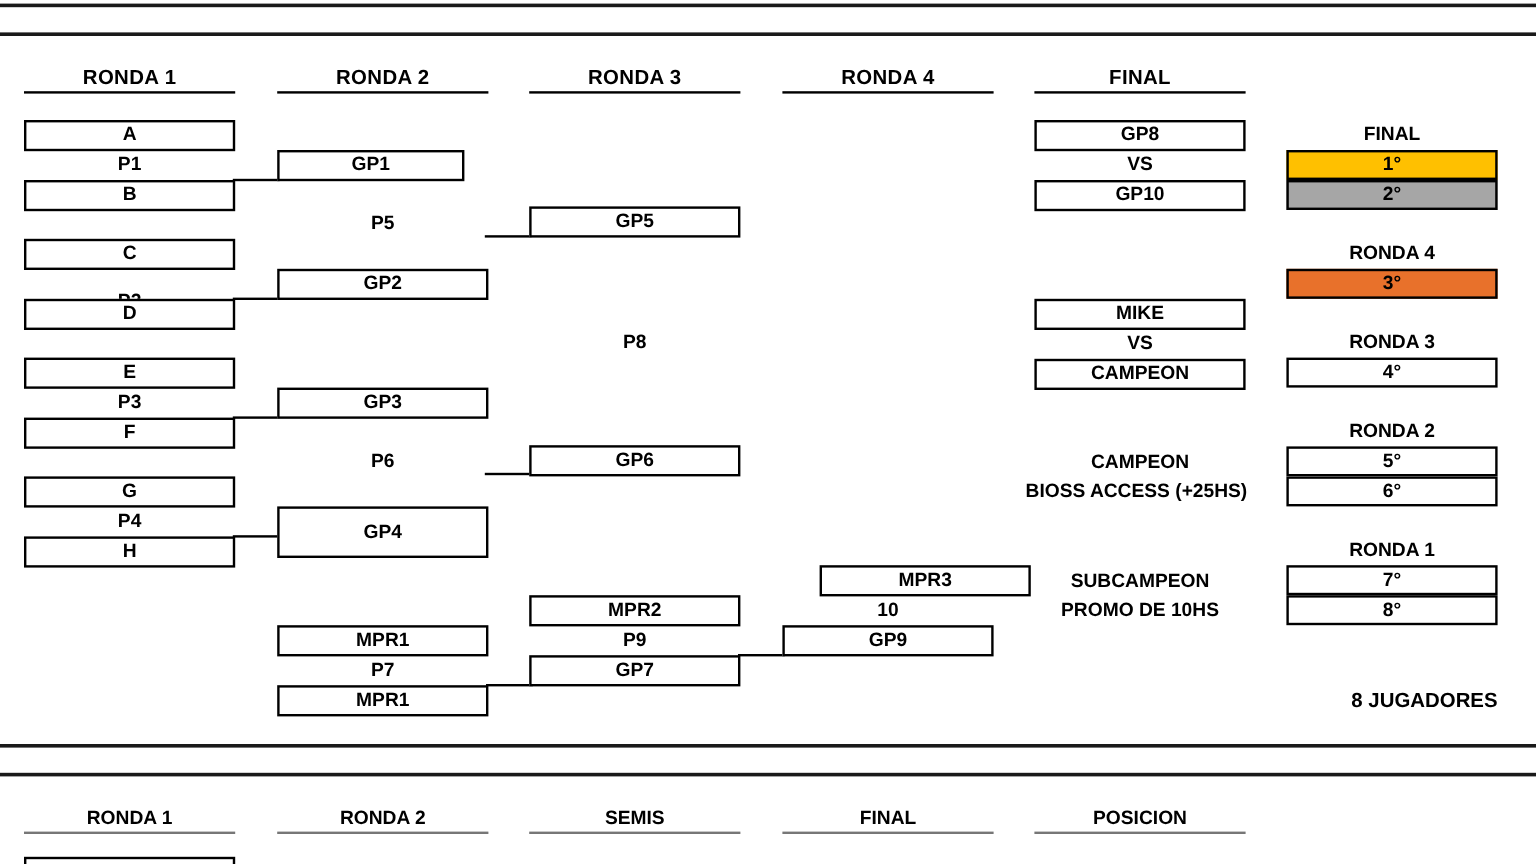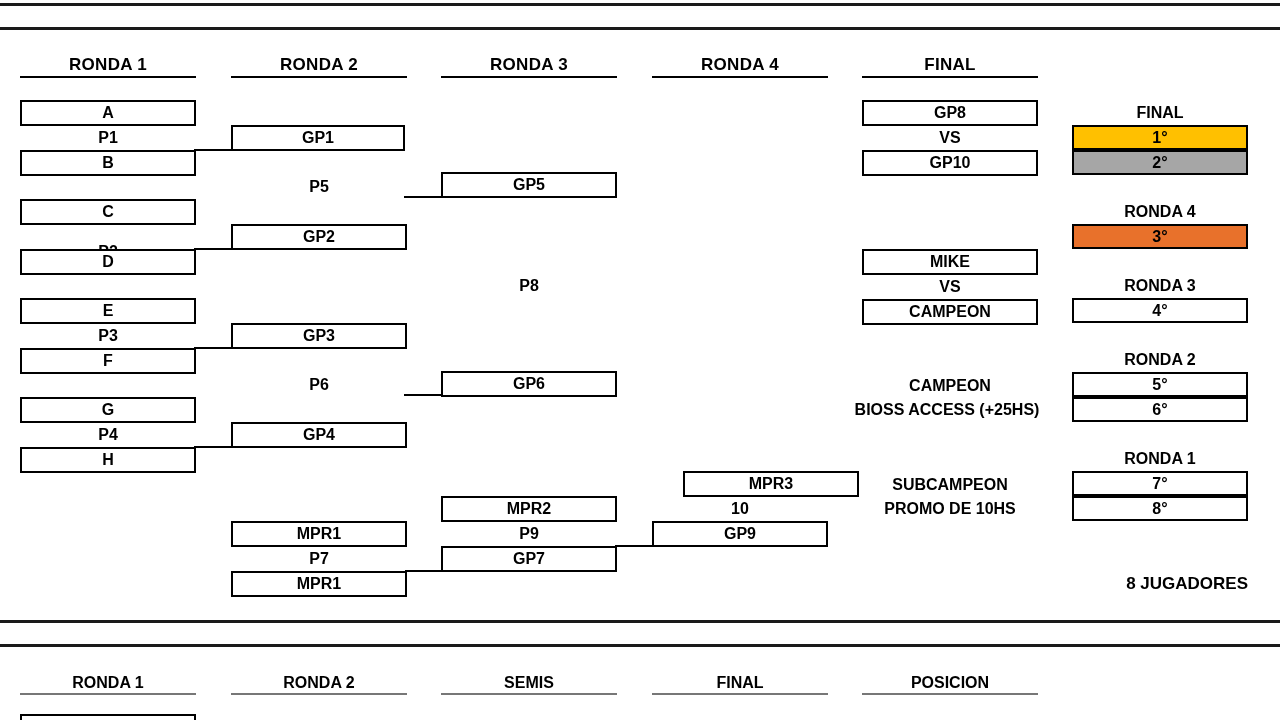--- a/index.html
+++ b/index.html
@@ -84,27 +84,27 @@
 
   <div class="box" style="left:20px; top:397px; width:176px; height:26px;">G</div>
   <div class="lbl" style="left:20px; top:426px; width:176px; height:18px;">P4</div>
   <div class="box" style="left:20px; top:447px; width:176px; height:26px;">H</div>
 
   <div class="hline" style="left:194px; top:149px; width:39px;"></div>
   <div class="hline" style="left:194px; top:248px; width:39px;"></div>
   <div class="hline" style="left:194px; top:347px; width:39px;"></div>
   <div class="hline" style="left:194px; top:446px; width:39px;"></div>
 
-  <div class="box" style="left:231px; top:125px; width:174px; height:26px;text-align:center;">GP1</div>
+  <div class="box" style="left:231px; top:125px; width:156px; height:26px;text-align:center;">GP1</div>
   <div class="lbl" style="left:231px; top:178px; width:176px; height:18px;">P5</div>
   <div class="box" style="left:231px; top:224px; width:176px; height:26px;">GP2</div>
 
   <div class="box" style="left:231px; top:323px; width:176px; height:26px;">GP3</div>
   <div class="lbl" style="left:231px; top:376px; width:176px; height:18px;">P6</div>
-  <div class="box" style="left:231px; top:422px; width:176px; height:26px;">GP4</div>
+  <div class="box" style="left:231px; top:422px; width:176px; height:43px;">GP4</div>
 
   <div class="hline" style="left:404px; top:196px; width:39px;"></div>
   <div class="hline" style="left:404px; top:394px; width:39px;"></div>
 
   <div class="box" style="left:441px; top:172px; width:176px; height:26px;">GP5</div>
   <div class="lbl" style="left:441px; top:277px; width:176px; height:18px;">P8</div>
   <div class="box" style="left:441px; top:371px; width:176px; height:26px;">GP6</div>
 
   <div class="box" style="left:231px; top:521px; width:176px; height:26px;">MPR1</div>
   <div class="lbl" style="left:231px; top:550px; width:176px; height:18px;">P7</div>

